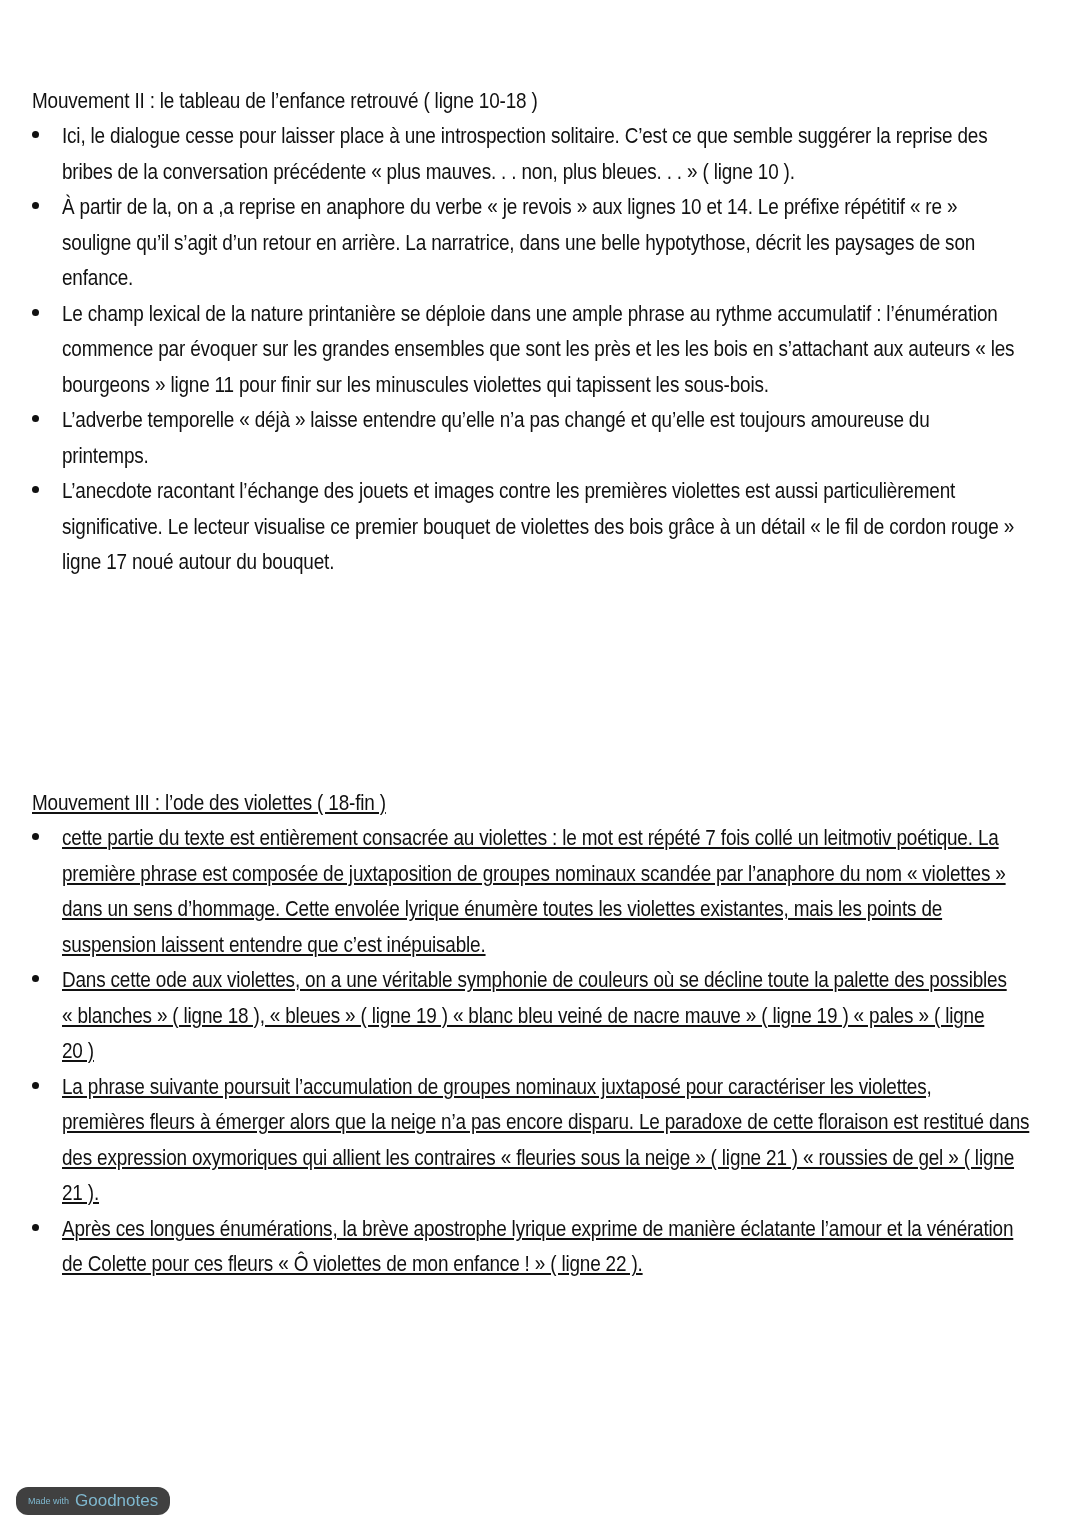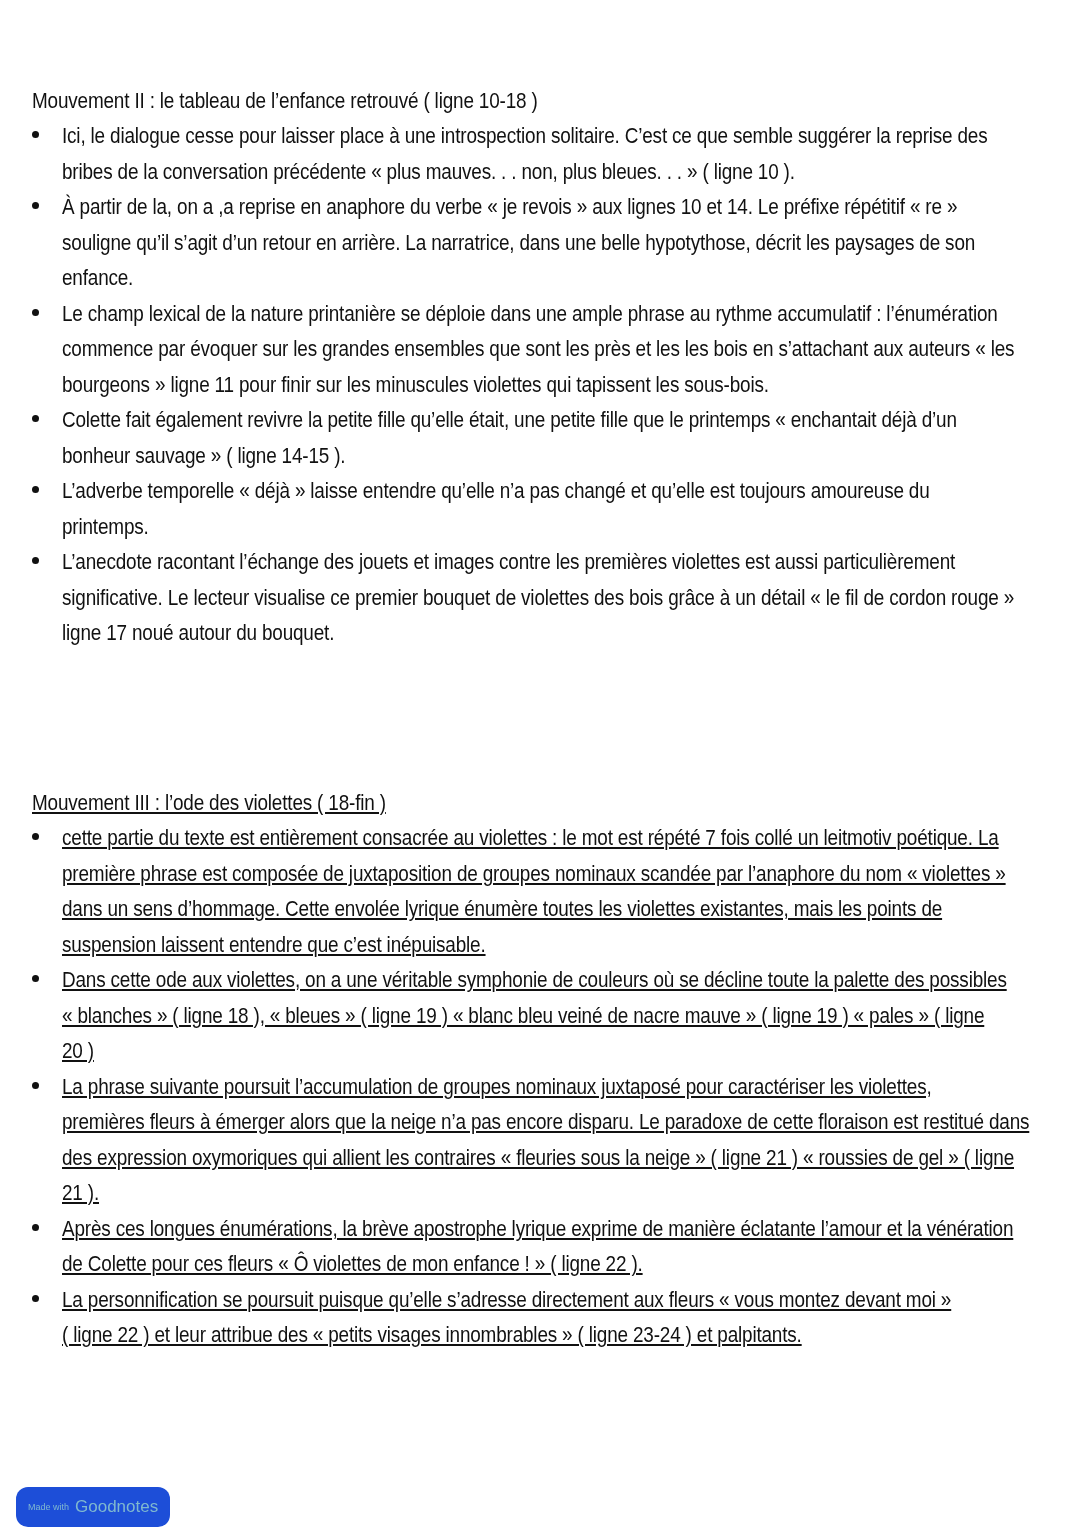--- a/index.html
+++ b/index.html
@@ -19,22 +19,22 @@
       position: absolute; left: 0px; top: 13px; width: 7px; height: 7px;
       border-radius: 50%; background: #111;
     }
     .line {
       font-size: 22px; line-height: 35.5px; height: 35.5px; white-space: nowrap;
       transform: scaleX(0.86); transform-origin: left center; letter-spacing: -0.2px;
     }
     #sec2 { top: 84px; }
     #sec3 { top: 786px; text-decoration: underline; }
     .badge {
-      position: absolute; left: 16px; top: 1487px; height: 40px; padding: 0 12px;
-      border-radius: 12px; background: #1d4ed8; display: flex; align-items: center; gap: 6px;
+      position: absolute; left: 16px; top: 1487px; height: 28px; padding: 0 12px;
+      border-radius: 12px; background: #404040; display: flex; align-items: center; gap: 6px;
       color: #7fb8cf;
     }
     .badge .small { font-size: 9px; }
     .badge .brand { font-size: 17px; }
   </style>
 </head>
 <body>
 
 <div class="page">
 
@@ -50,25 +50,20 @@
           <span class="bullet-dot"></span>
           <div class="line">À partir de la, on a ,a reprise en anaphore du verbe «  je revois » aux lignes 10 et 14. Le préfixe répétitif « re »</div>
           <div class="line">souligne qu’il s’agit d’un retour en arrière. La narratrice, dans une belle hypotythose, décrit les paysages de son</div>
           <div class="line">enfance.</div>
         </div>
         <div class="bullet">
           <span class="bullet-dot"></span>
           <div class="line">Le champ lexical de la nature printanière se déploie dans une ample phrase au rythme accumulatif : l’énumération</div>
           <div class="line">commence par évoquer sur les grandes ensembles que sont les près et les les bois en s’attachant aux auteurs « les</div>
           <div class="line">bourgeons » ligne 11 pour finir sur les minuscules violettes qui tapissent les sous-bois.</div>
-        </div>
-        <div class="bullet">
-          <span class="bullet-dot"></span>
-          <div class="line">Colette fait également revivre la petite fille qu’elle était, une petite fille que le printemps «  enchantait déjà d’un</div>
-          <div class="line">bonheur sauvage » ( ligne 14-15 ).</div>
         </div>
         <div class="bullet">
           <span class="bullet-dot"></span>
           <div class="line">L’adverbe temporelle « déjà » laisse entendre qu’elle n’a pas changé et qu’elle est toujours amoureuse du</div>
           <div class="line">printemps.</div>
         </div>
         <div class="bullet">
           <span class="bullet-dot"></span>
           <div class="line">L’anecdote racontant l’échange des jouets et images contre les premières violettes est aussi particulièrement</div>
           <div class="line">significative. Le lecteur visualise ce premier bouquet de violettes des bois grâce à un détail «  le fil de cordon rouge »</div>
@@ -98,25 +93,20 @@
           <div class="line">La phrase suivante poursuit l’accumulation de groupes nominaux juxtaposé pour caractériser les violettes,</div>
           <div class="line">premières fleurs à émerger alors que la neige n’a pas encore disparu. Le paradoxe de cette floraison est restitué dans</div>
           <div class="line">des expression oxymoriques qui allient les contraires « fleuries sous la neige » ( ligne 21 ) « roussies de gel » ( ligne</div>
           <div class="line">21 ).</div>
         </div>
         <div class="bullet">
           <span class="bullet-dot"></span>
           <div class="line">Après ces longues énumérations, la brève apostrophe lyrique exprime de manière éclatante l’amour et la vénération</div>
           <div class="line">de Colette pour ces fleurs «  Ô violettes de mon enfance ! » ( ligne 22 ).</div>
         </div>
-        <div class="bullet">
-          <span class="bullet-dot"></span>
-          <div class="line">La personnification se poursuit puisque qu’elle s’adresse directement aux fleurs «  vous montez devant moi »</div>
-          <div class="line">( ligne 22 ) et leur attribue des «  petits visages innombrables » ( ligne 23-24 ) et palpitants.</div>
-        </div>
       </div>
   </div>
 
   <div class="badge">
     <span class="small">Made with</span>
     <span class="brand">Goodnotes</span>
   </div>
 </div>
 
 </body></html>

